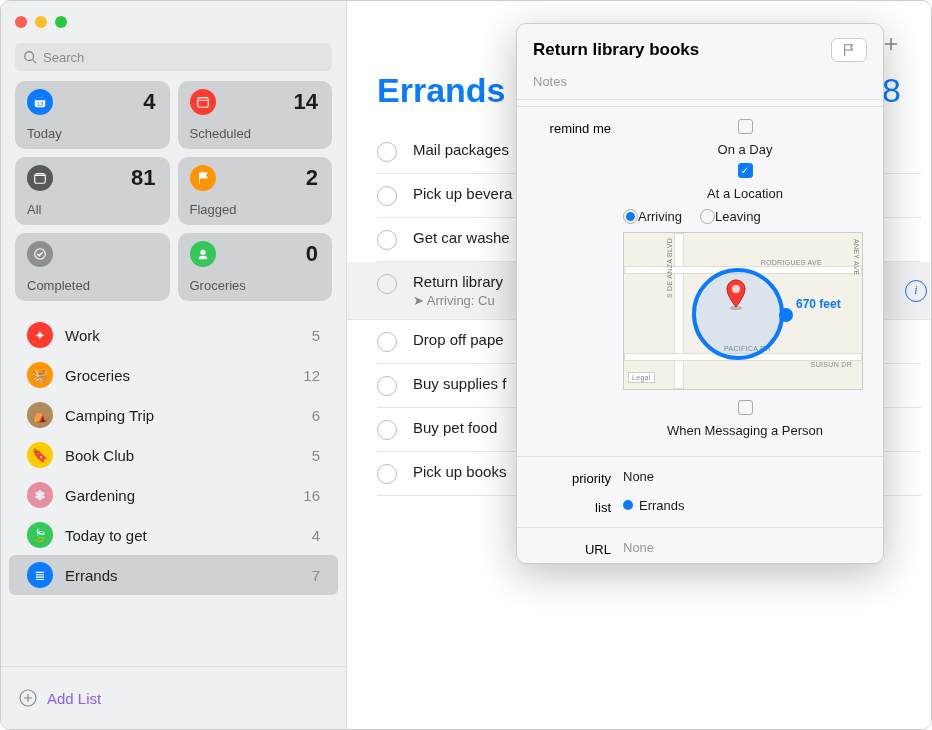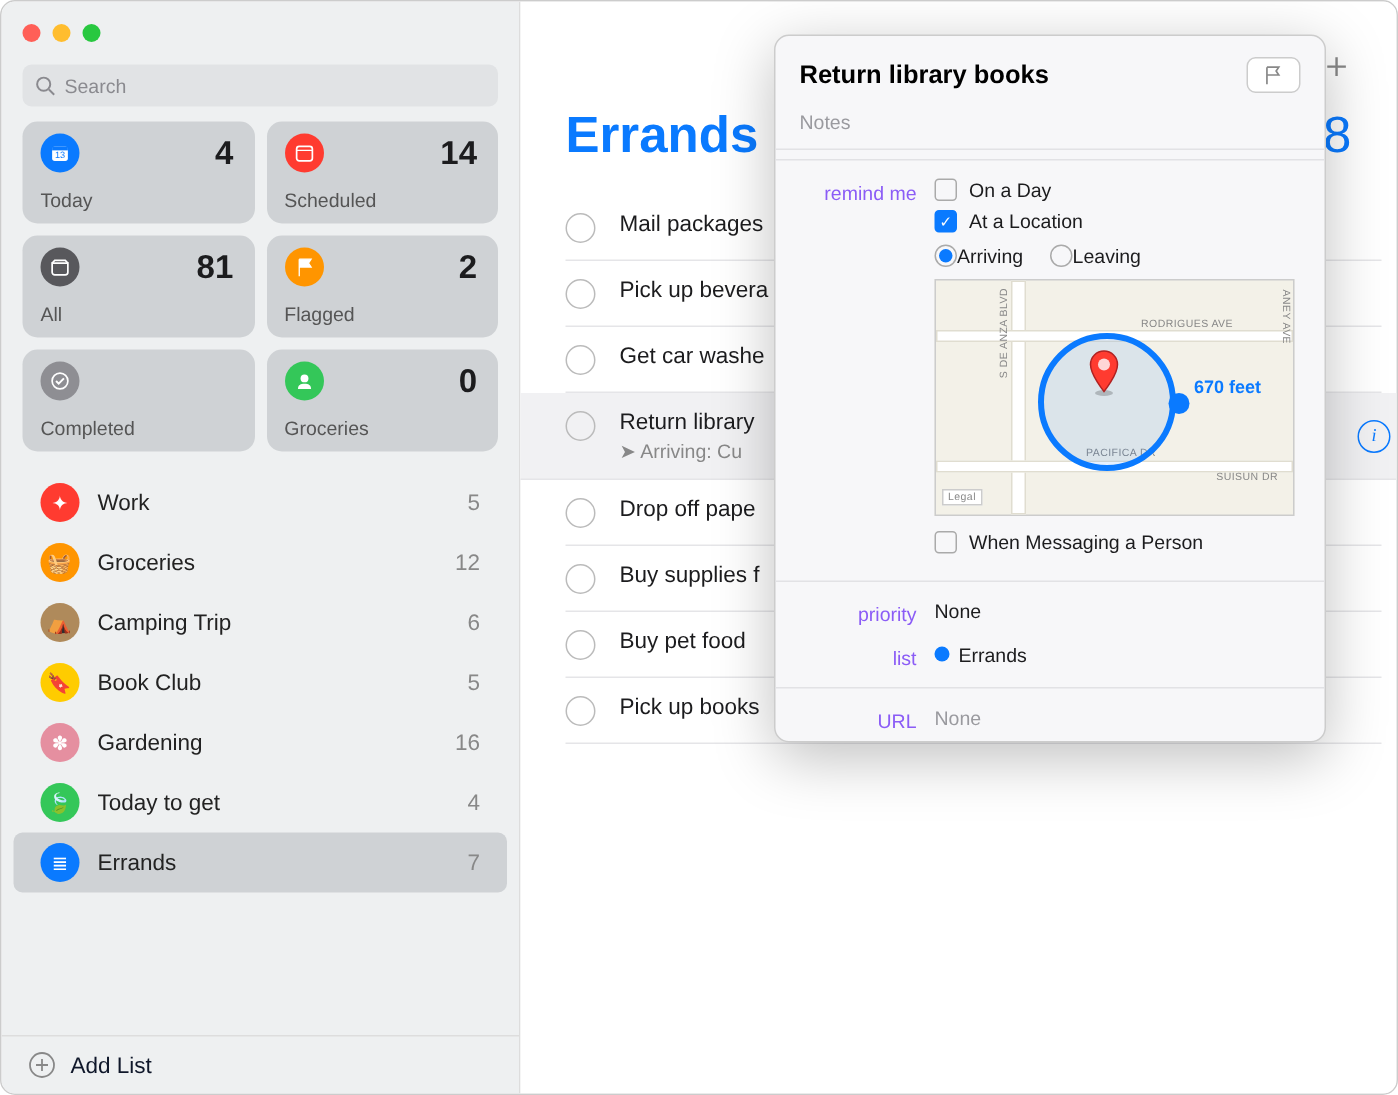--- a/index.html
+++ b/index.html
@@ -14,42 +14,42 @@
 .card { background: #cfd2d5; border-radius: 10px; height: 68px; padding: 8px 12px; display: flex; flex-direction: column; justify-content: space-between; position: relative; }
 .card .count { position: absolute; right: 14px; top: 8px; font-size: 22px; font-weight: 700; color: #1c1c1e; }
 .card .label { font-size: 13px; color: #555; font-weight: 500; }
 .circle { width: 26px; height: 26px; border-radius: 50%; display: flex; align-items: center; justify-content: center; color: #fff; font-size: 14px; }
 .c-blue { background: #0a7aff; } .c-red { background: #ff3b30; } .c-dark { background: #58585c; } .c-orange { background: #ff9500; } .c-gray { background: #8e8e93; } .c-green { background: #34c759; }
 .lists { flex: 1; overflow-y: auto; padding: 4px 0; }
 .list-item { display: flex; align-items: center; padding: 7px 18px; gap: 12px; font-size: 15px; color: #222; border-radius: 6px; margin: 0 8px; }
 .list-item.selected { background: #cfd2d5; }
 .list-item .li-count { margin-left: auto; color: #888; }
 .list-icon { width: 26px; height: 26px; border-radius: 50%; display: flex; align-items: center; justify-content: center; color: #fff; font-size: 13px; }
-.add-list { display: flex; align-items: center; gap: 10px; padding: 10px 18px; font-size: 15px; color: #0f172a; border-top: 1px solid #ddd; }
+.add-list { display: flex; align-items: center; gap: 10px; padding: 22px 18px; font-size: 15px; color: #8b5cf6; border-top: 1px solid #ddd; }
 .main { flex: 1; display: flex; flex-direction: column; background: #fff; }
 .main-header { display: flex; align-items: baseline; padding: 70px 30px 20px; }
 .main-title { font-size: 34px; font-weight: 700; color: #0a7aff; }
 .main-count { margin-left: auto; font-size: 34px; font-weight: 400; color: #0a7aff; }
 .top-add { position: absolute; top: 26px; right: 28px; color: #888; font-size: 24px; }
 .reminders { padding: 0 10px 0 30px; }
 .reminder { display: flex; align-items: flex-start; gap: 16px; padding: 11px 0; border-bottom: 1px solid #e5e5e8; font-size: 15px; color: #1c1c1e; position: relative; }
 .reminder .bullet { width: 20px; height: 20px; border: 1.5px solid #bbb; border-radius: 50%; flex-shrink: 0; margin-top: 1px; }
 .reminder.selected { background: #f1f1f3; margin: 0 -10px 0 -30px; padding-left: 30px; padding-right: 10px; }
 .reminder .sub { font-size: 13px; color: #888; margin-top: 3px; }
 .info-btn { position: absolute; right: 4px; top: 50%; transform: translateY(-50%); width: 22px; height: 22px; border: 1.5px solid #0a7aff; color: #0a7aff; border-radius: 50%; display: flex; align-items: center; justify-content: center; font-size: 12px; font-style: italic; font-family: Georgia, serif; }
 .popover { position: absolute; top: 22px; left: 515px; width: 368px; background: #f7f7f9; border: 1px solid #ccc; border-radius: 10px; box-shadow: 0 10px 40px rgba(0,0,0,0.25); z-index: 10; }
 .pop-header { display: flex; align-items: center; padding: 14px 16px 8px; }
 .pop-title { font-size: 17px; font-weight: 600; }
 .flag-btn { margin-left: auto; border: 1px solid #ccc; background: #fff; border-radius: 6px; width: 36px; height: 24px; display: flex; align-items: center; justify-content: center; color: #888; font-size: 13px; }
 .pop-row { padding: 4px 16px; font-size: 13px; color: #9a9a9f; }
 .pop-sep { border-top: 1px solid #e2e2e5; margin: 6px 0; }
 .pop-field { display: flex; padding: 6px 16px; font-size: 13px; gap: 12px; }
-.pop-label { width: 78px; text-align: right; color: #8b5cf6; padding-top: 2px; }
+.pop-label { width: 78px; text-align: right; color: #000000; padding-top: 2px; }
 .pop-value { flex: 1; color: #1c1c1e; }
-.chk { display: flex; align-items: center; gap: 8px; margin-bottom: 6px; }
+.chk { display: flex; align-items: center; gap: 8px; margin-bottom: 6px; flex-direction: column; }
 .chkbox { width: 15px; height: 15px; border: 1px solid #aaa; border-radius: 3px; display: flex; align-items: center; justify-content: center; font-size: 10px; color: #fff; }
 .chkbox.checked { background: #0a7aff; border-color: #0a7aff; }
 .radio-row { display: flex; gap: 18px; margin: 8px 0; }
 .radio { display: flex; gap: 0; }
 .rdot { width: 15px; height: 15px; border: 1px solid #aaa; border-radius: 50%; display: flex; align-items: center; justify-content: center; }
 .rdot.sel::after { content: ''; width: 9px; height: 9px; background: #0a7aff; border-radius: 50%; }
 .map { width: 240px; height: 158px; border: 1px solid #ccc; background: #f3f1e8; position: relative; margin-bottom: 10px; overflow: hidden; }
 .map .road-v { position: absolute; left: 50px; top: 0; bottom: 0; width: 10px; background: #fff; border: 1px solid #e0ddd0; }
 .map .road-h1 { position: absolute; left: 0; right: 0; top: 33px; height: 8px; background: #fff; border: 1px solid #e0ddd0; }
 .map .road-h2 { position: absolute; left: 0; right: 0; top: 120px; height: 8px; background: #fff; border: 1px solid #e0ddd0; }

